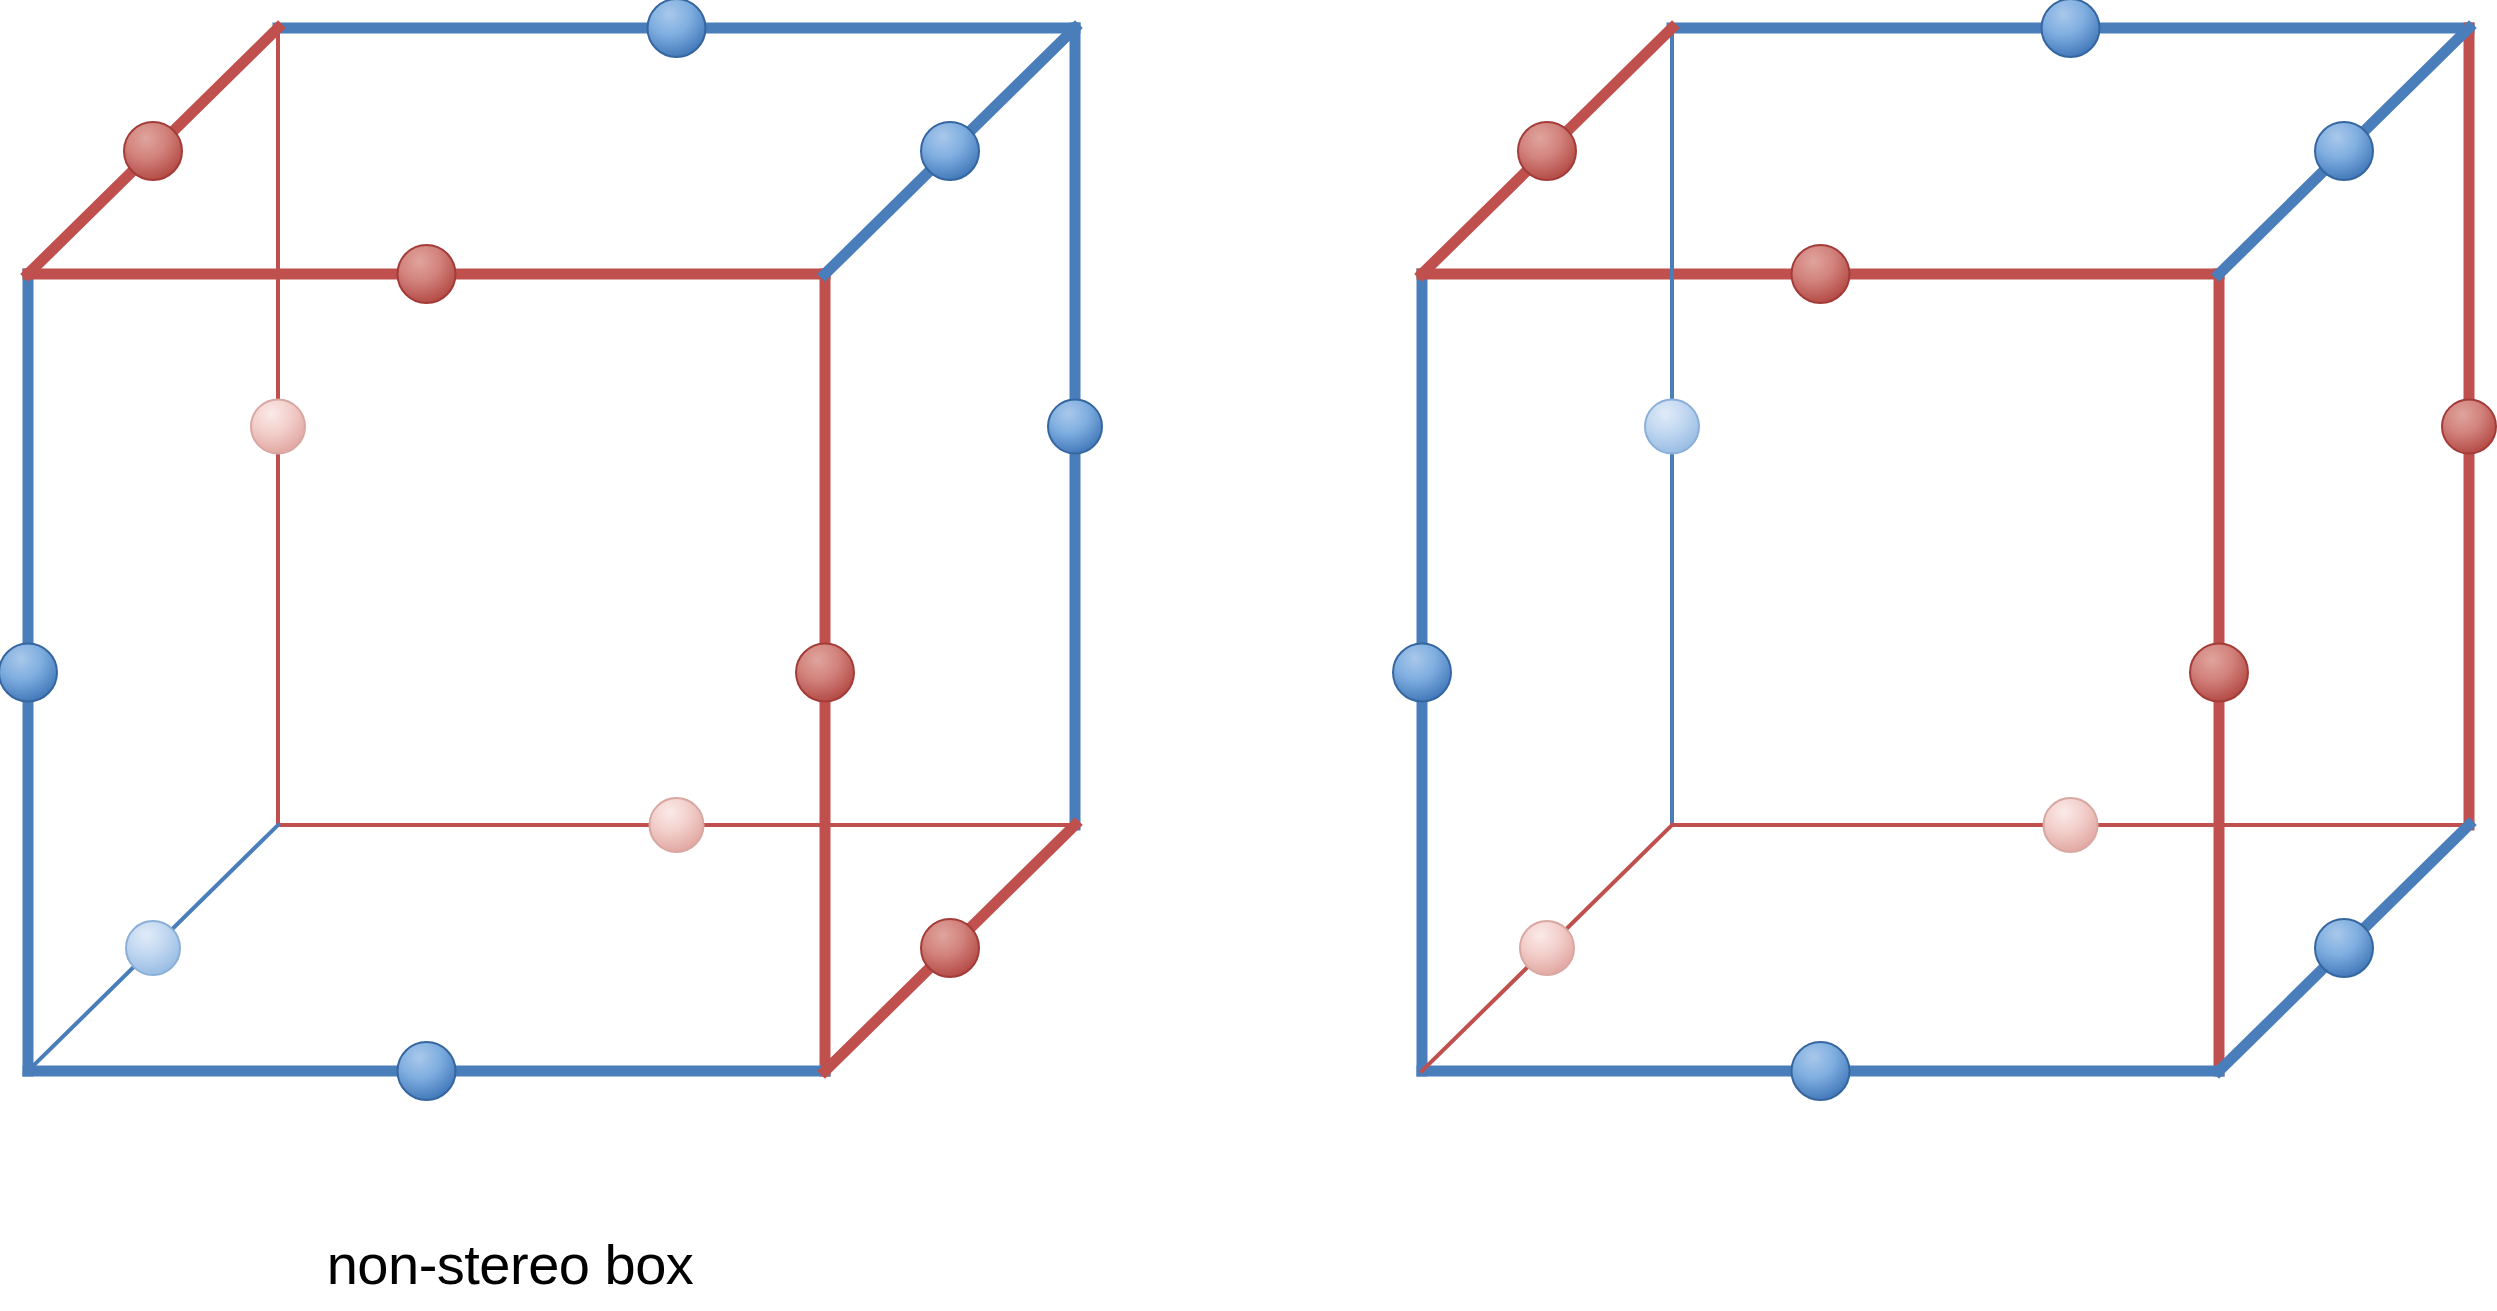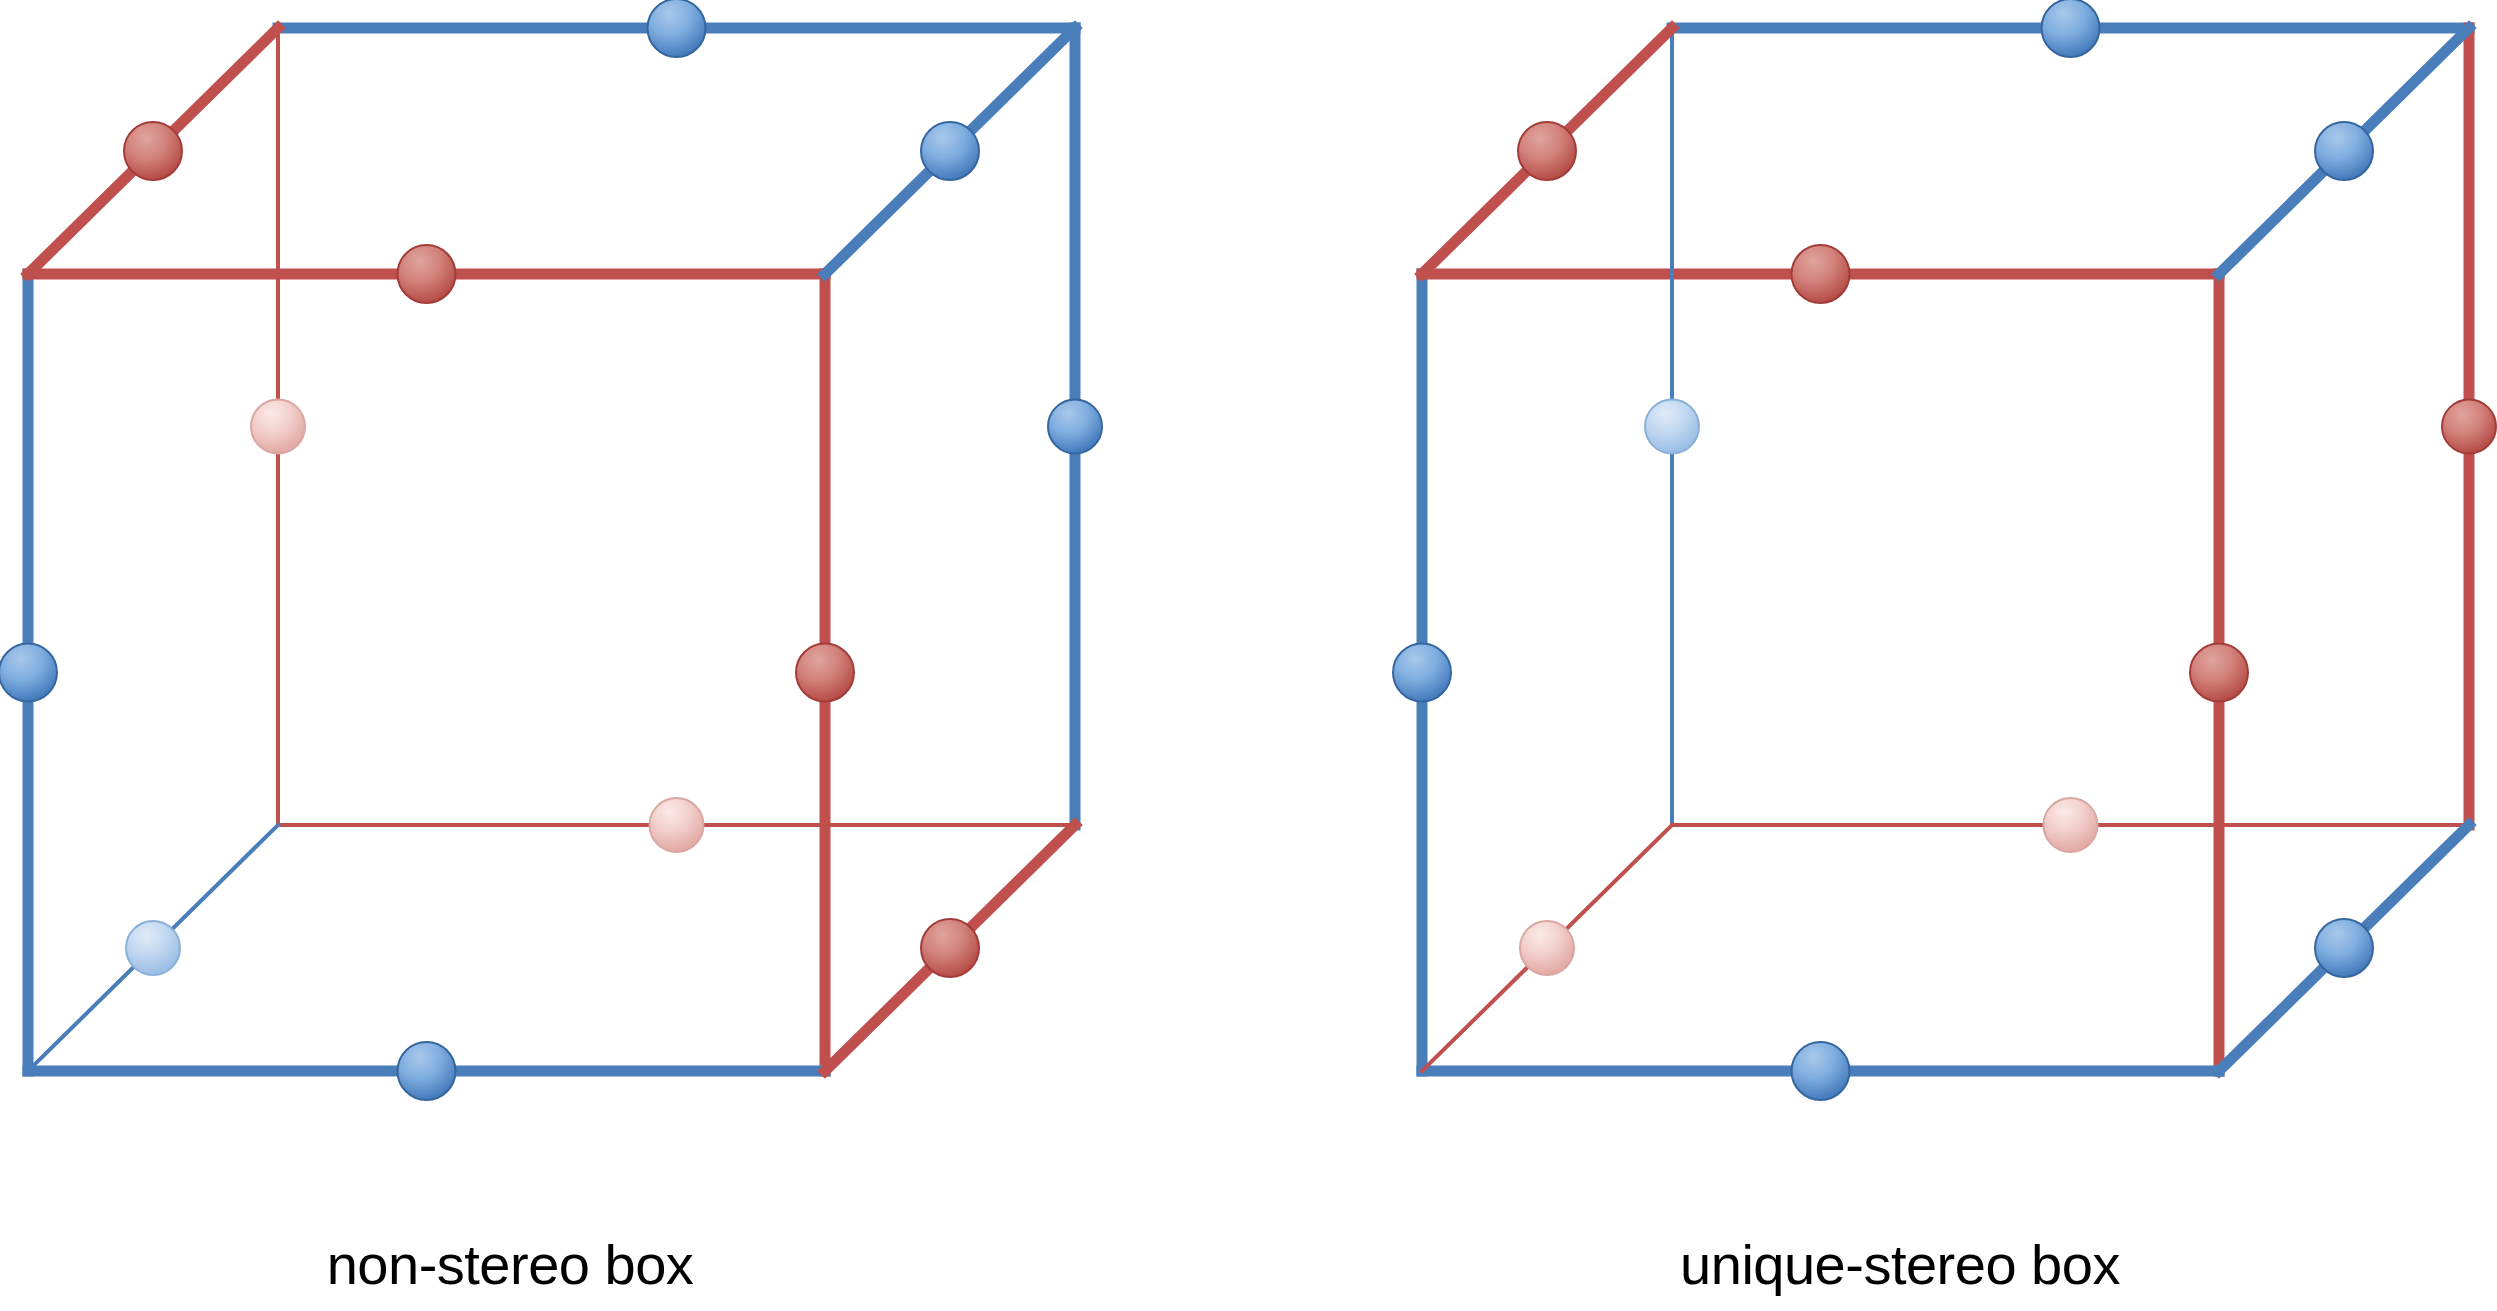--- a/index.html
+++ b/index.html
@@ -126,15 +126,14 @@
         <circle cx="2219" cy="672.5" r="29" fill="url(#grad-red-dark)" stroke="#A33C38" stroke-width="2"></circle>
         <circle cx="1547" cy="948" r="27" fill="url(#grad-red-light)" stroke="#D9A7A2" stroke-width="2"></circle>
         <circle cx="2070.5" cy="825" r="27" fill="url(#grad-red-light)" stroke="#D9A7A2" stroke-width="2"></circle>
         <circle cx="2344" cy="948" r="29" fill="url(#grad-blue-dark)" stroke="#35669F" stroke-width="2"></circle>
         <circle cx="1820.5" cy="1071" r="29" fill="url(#grad-blue-dark)" stroke="#35669F" stroke-width="2"></circle>
       </g>
   </svg>
 
   <div class="caption" id="caption-left">non-stereo box</div>
 
-  <div class="caption" id="caption-right">unique-stereo box</div>
 
 </div>
 
 </body></html>

